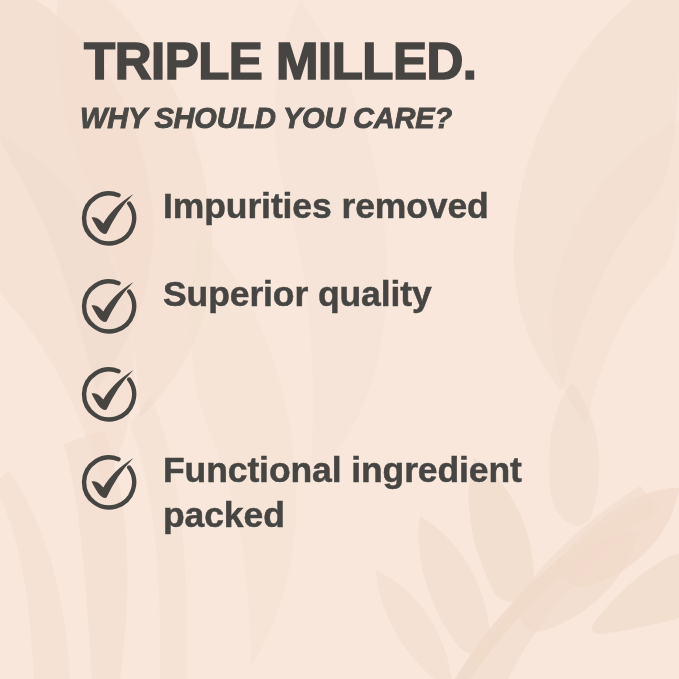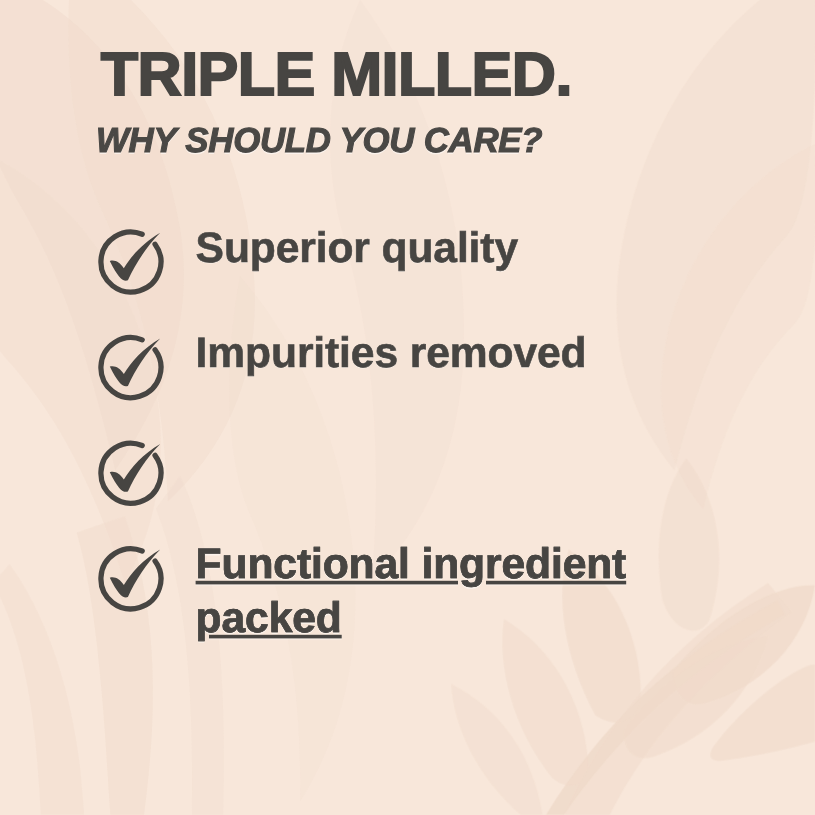--- a/index.html
+++ b/index.html
@@ -50,21 +50,21 @@
   .row .rowtext{
     position:absolute;left:163px;top:-2px;
     width:500px;
     font-size:35.5px;line-height:45px;
     font-weight:bold;
     letter-spacing:-0.1px;
     color:#474542;
     -webkit-text-stroke:0.5px #474542;
     text-shadow:0 1px 0 rgba(255,255,255,.45);
   }
-  .row.two-line .rowtext{width:430px;text-decoration:underline;}
+  .row.two-line .rowtext{width:430px;}
 </style>
 </head>
 <body>
 
 <div id="poster">
 
   <svg id="bg-art" viewBox="0 0 679 679" aria-hidden="true">
     <rect x="0" y="0" width="679" height="679" fill="#f8e7da"></rect>
     <g fill="#efd9ca" opacity="0.85">
 
@@ -110,31 +110,31 @@
     <div class="list">
 
 
       <div class="row">
         <span class="tick">
           <svg viewBox="0 0 72 60" width="72" height="60" aria-hidden="true">
             <path d="M57.2,13.5 A25,25 0 1 1 46.5,5.2" fill="none" stroke="#474542" stroke-width="4.4" stroke-linecap="round"></path>
             <path d="M19.5,27.5 C23.5,26.2 27.8,28.4 31.2,33.6 C37.2,23.4 47.5,12.2 61.5,4.0 C49.6,16.2 41.0,29.6 34.6,43.6 C30.6,44.9 26.8,42.1 19.5,27.5 Z" fill="#474542"></path>
           </svg>
         </span>
-        <span class="rowtext">Superior quality</span>
+        <span class="rowtext">Impurities removed</span>
       </div>
 
       <div class="row">
         <span class="tick">
           <svg viewBox="0 0 72 60" width="72" height="60" aria-hidden="true">
             <path d="M57.2,13.5 A25,25 0 1 1 46.5,5.2" fill="none" stroke="#474542" stroke-width="4.4" stroke-linecap="round"></path>
             <path d="M19.5,27.5 C23.5,26.2 27.8,28.4 31.2,33.6 C37.2,23.4 47.5,12.2 61.5,4.0 C49.6,16.2 41.0,29.6 34.6,43.6 C30.6,44.9 26.8,42.1 19.5,27.5 Z" fill="#474542"></path>
           </svg>
         </span>
-        <span class="rowtext">Impurities removed</span>
+        <span class="rowtext">Superior quality</span>
       </div>
 
       <div class="row">
         <span class="tick">
           <svg viewBox="0 0 72 60" width="72" height="60" aria-hidden="true">
             <path d="M57.2,13.5 A25,25 0 1 1 46.5,5.2" fill="none" stroke="#474542" stroke-width="4.4" stroke-linecap="round"></path>
             <path d="M19.5,27.5 C23.5,26.2 27.8,28.4 31.2,33.6 C37.2,23.4 47.5,12.2 61.5,4.0 C49.6,16.2 41.0,29.6 34.6,43.6 C30.6,44.9 26.8,42.1 19.5,27.5 Z" fill="#474542"></path>
           </svg>
         </span>
       </div>

